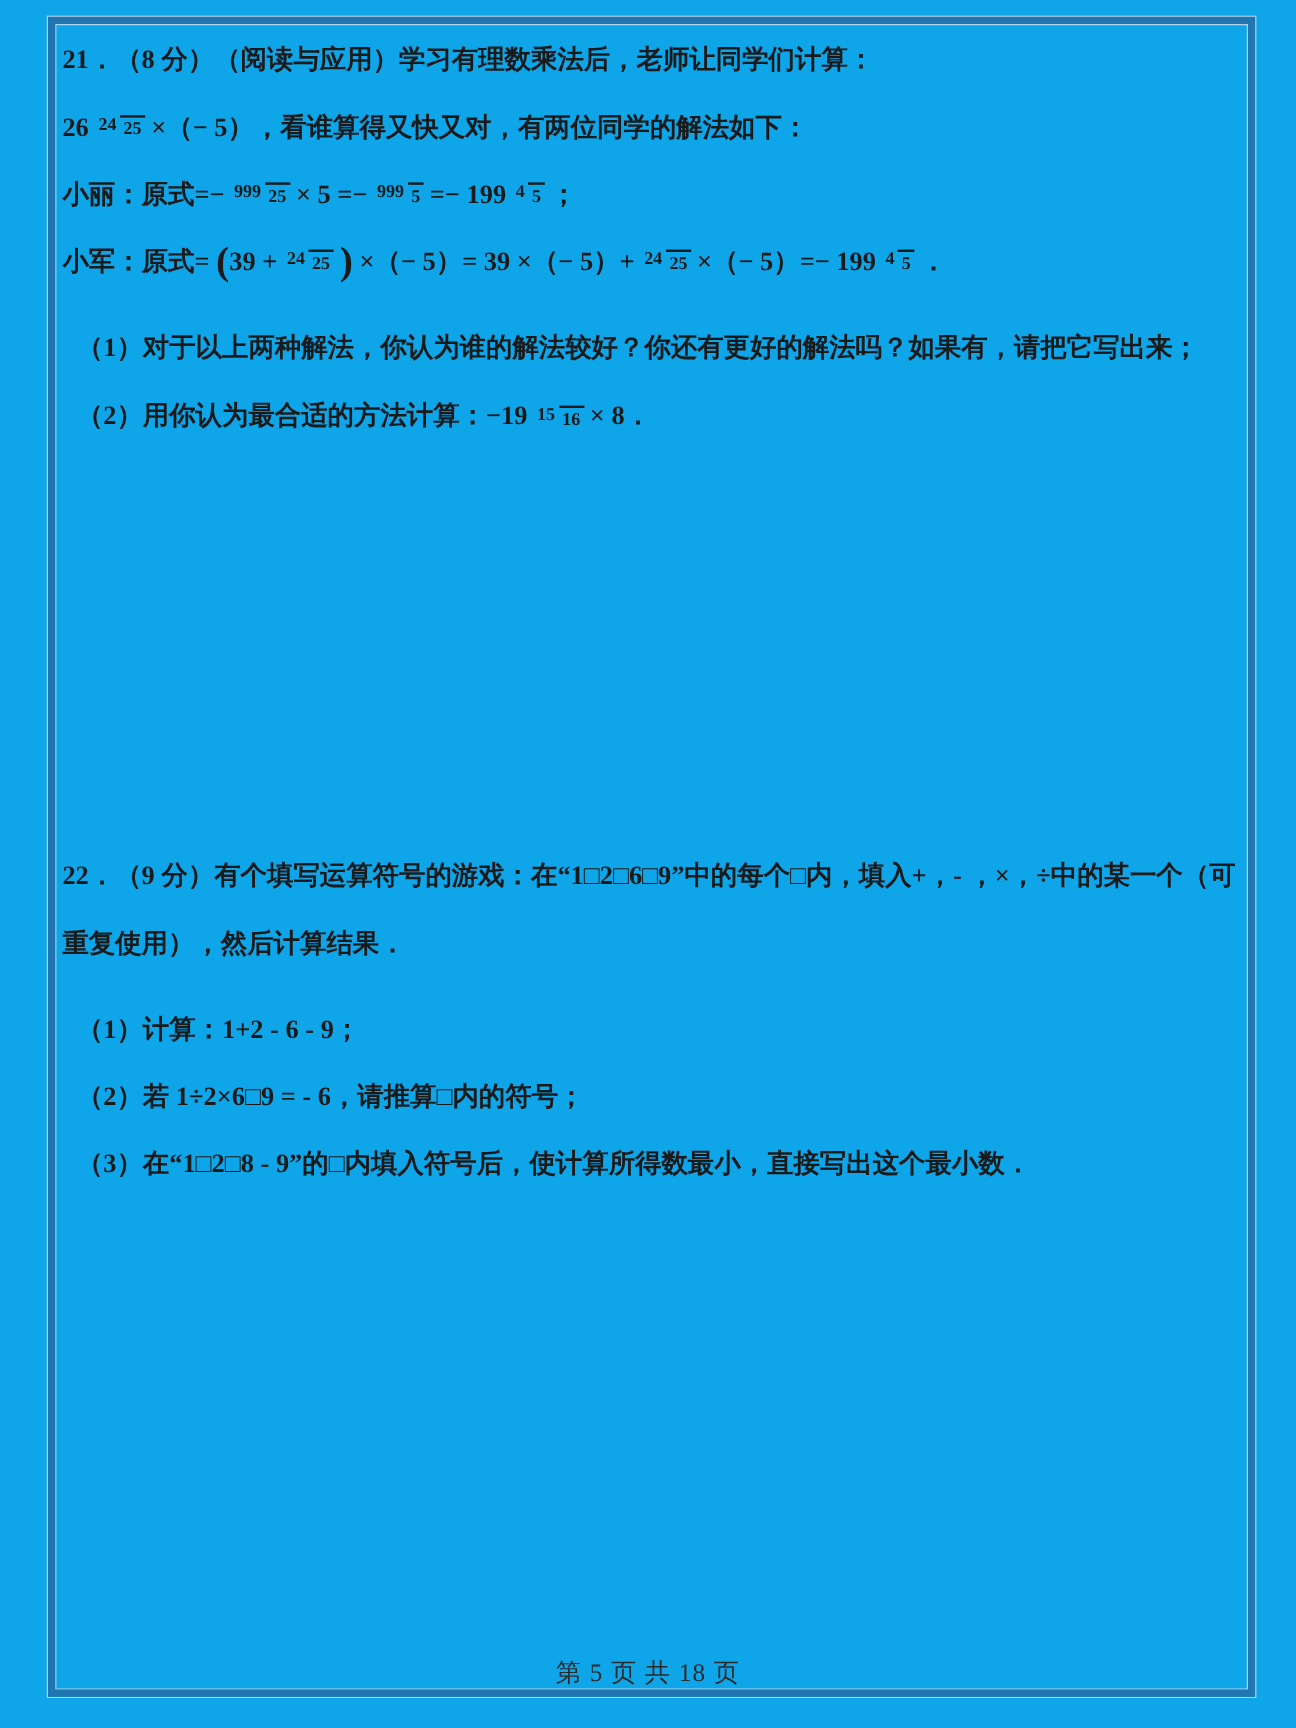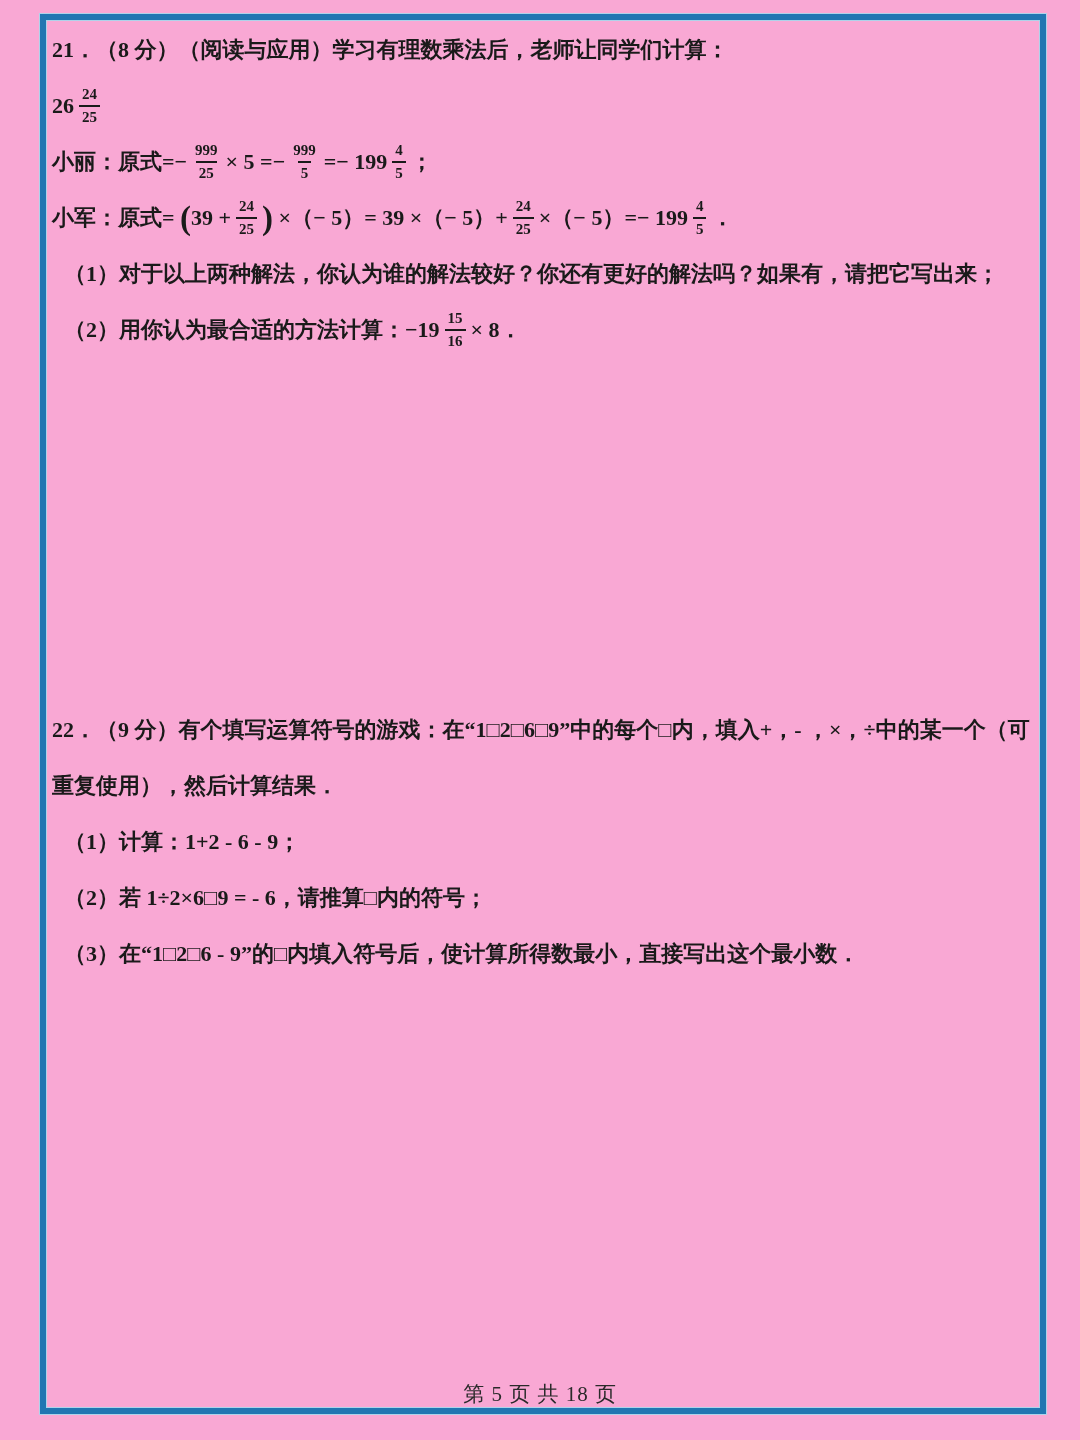--- a/index.html
+++ b/index.html
@@ -1,65 +1,65 @@
 <!DOCTYPE html>
 <html><head>
 <meta charset="utf-8">
 <style>
   html,body { margin:0; padding:0; background:#ffffff; }
   .page {
-    position:relative; width:1080px; height:1440px; background:#f9a8d4;
+    position:relative; width:1080px; height:1440px; background:#0ea5e9;
     font-family:"Liberation Serif","DejaVu Serif",serif;
     color:#1a1a1a; overflow:hidden;
   }
   .frame {
     position:absolute; left:40px; top:14px; width:1006px; height:1400px;
     box-sizing:border-box; border:6px solid #2176b2;
     box-shadow: inset 0 0 0 1px #aed3ea, 0 0 0 1px #aed3ea;
   }
   .problem { position:absolute; left:52px; right:40px; }
   .p21 { top:22px; }
   .p22 { top:702px; }
   .line {
     height:56px; display:flex; align-items:center;
     font-size:22px; font-weight:700; white-space:pre; line-height:1.15;
   }
-  .line.indent { padding-left:12px; }
+  .line.indent { padding-left:12px;align-items:flex-end; }
   .seg { white-space:pre; }
   .frac {
-    display:inline-flex; flex-direction:column; align-items:center;
+    display:inline-flex; align-items:center;
     margin:0 5px; font-size:15px; font-weight:700; line-height:1;
   }
   .frac .fnum { padding:0 3px 3px; }
   .frac .fden { border-top:2px solid #1a1a1a; padding:3px 3px 0; }
   .bigpar { font-size:33px; font-weight:700; line-height:1; }
   .pagefooter {
     position:absolute; left:0; right:0; top:1380px; text-align:center;
     font-size:21px; font-weight:400; color:#2a2a2a; letter-spacing:1px;
   }
 </style>
 </head>
 <body>
 
 <div class="page">
   <div class="frame"></div>
 
   <section class="problem p21">
       <div class="line"><span class="seg">21．（8 分）（阅读与应用）学习有理数乘法后，老师让同学们计算：</span></div>
-      <div class="line"><span class="seg">26</span><span class="frac"><span class="fnum">24</span><span class="fden">25</span></span></div>
+      <div class="line"><span class="seg">26</span><span class="frac"><span class="fnum">24</span><span class="fden">25</span></span><span class="seg">×（− 5），看谁算得又快又对，有两位同学的解法如下：</span></div>
       <div class="line"><span class="seg">小丽：原式=−</span><span class="frac"><span class="fnum">999</span><span class="fden">25</span></span><span class="seg">× 5 =−</span><span class="frac"><span class="fnum">999</span><span class="fden">5</span></span><span class="seg">=− 199</span><span class="frac"><span class="fnum">4</span><span class="fden">5</span></span><span class="seg">；</span></div>
       <div class="line"><span class="seg">小军：原式= </span><span class="bigpar">(</span><span class="seg">39 +</span><span class="frac"><span class="fnum">24</span><span class="fden">25</span></span><span class="bigpar">)</span><span class="seg"> ×（− 5）= 39 ×（− 5）+</span><span class="frac"><span class="fnum">24</span><span class="fden">25</span></span><span class="seg">×（− 5）=− 199</span><span class="frac"><span class="fnum">4</span><span class="fden">5</span></span><span class="seg">．</span></div>
       <div class="line indent"><span class="seg">（1）对于以上两种解法，你认为谁的解法较好？你还有更好的解法吗？如果有，请把它写出来；</span></div>
       <div class="line indent"><span class="seg">（2）用你认为最合适的方法计算：−19</span><span class="frac"><span class="fnum">15</span><span class="fden">16</span></span><span class="seg">× 8．</span></div>
     </section>
 
   <section class="problem p22">
       <div class="line"><span class="seg">22．（9 分）有个填写运算符号的游戏：在“1□2□6□9”中的每个□内，填入+，- ，×，÷中的某一个（可</span></div>
       <div class="line"><span class="seg">重复使用），然后计算结果．</span></div>
       <div class="line indent"><span class="seg">（1）计算：1+2 - 6 - 9；</span></div>
       <div class="line indent"><span class="seg">（2）若 1÷2×6□9 = - 6，请推算□内的符号；</span></div>
-      <div class="line indent"><span class="seg">（3）在“1□2□6 - 9”的□内填入符号后，使计算所得数最小，直接写出这个最小数．</span></div>
+      <div class="line indent"><span class="seg">（3）在“1□2□8 - 9”的□内填入符号后，使计算所得数最小，直接写出这个最小数．</span></div>
     </section>
 
   <footer class="pagefooter">
     <span>第 5 页 共 18 页</span>
   </footer>
 </div>
 
 </body></html>

